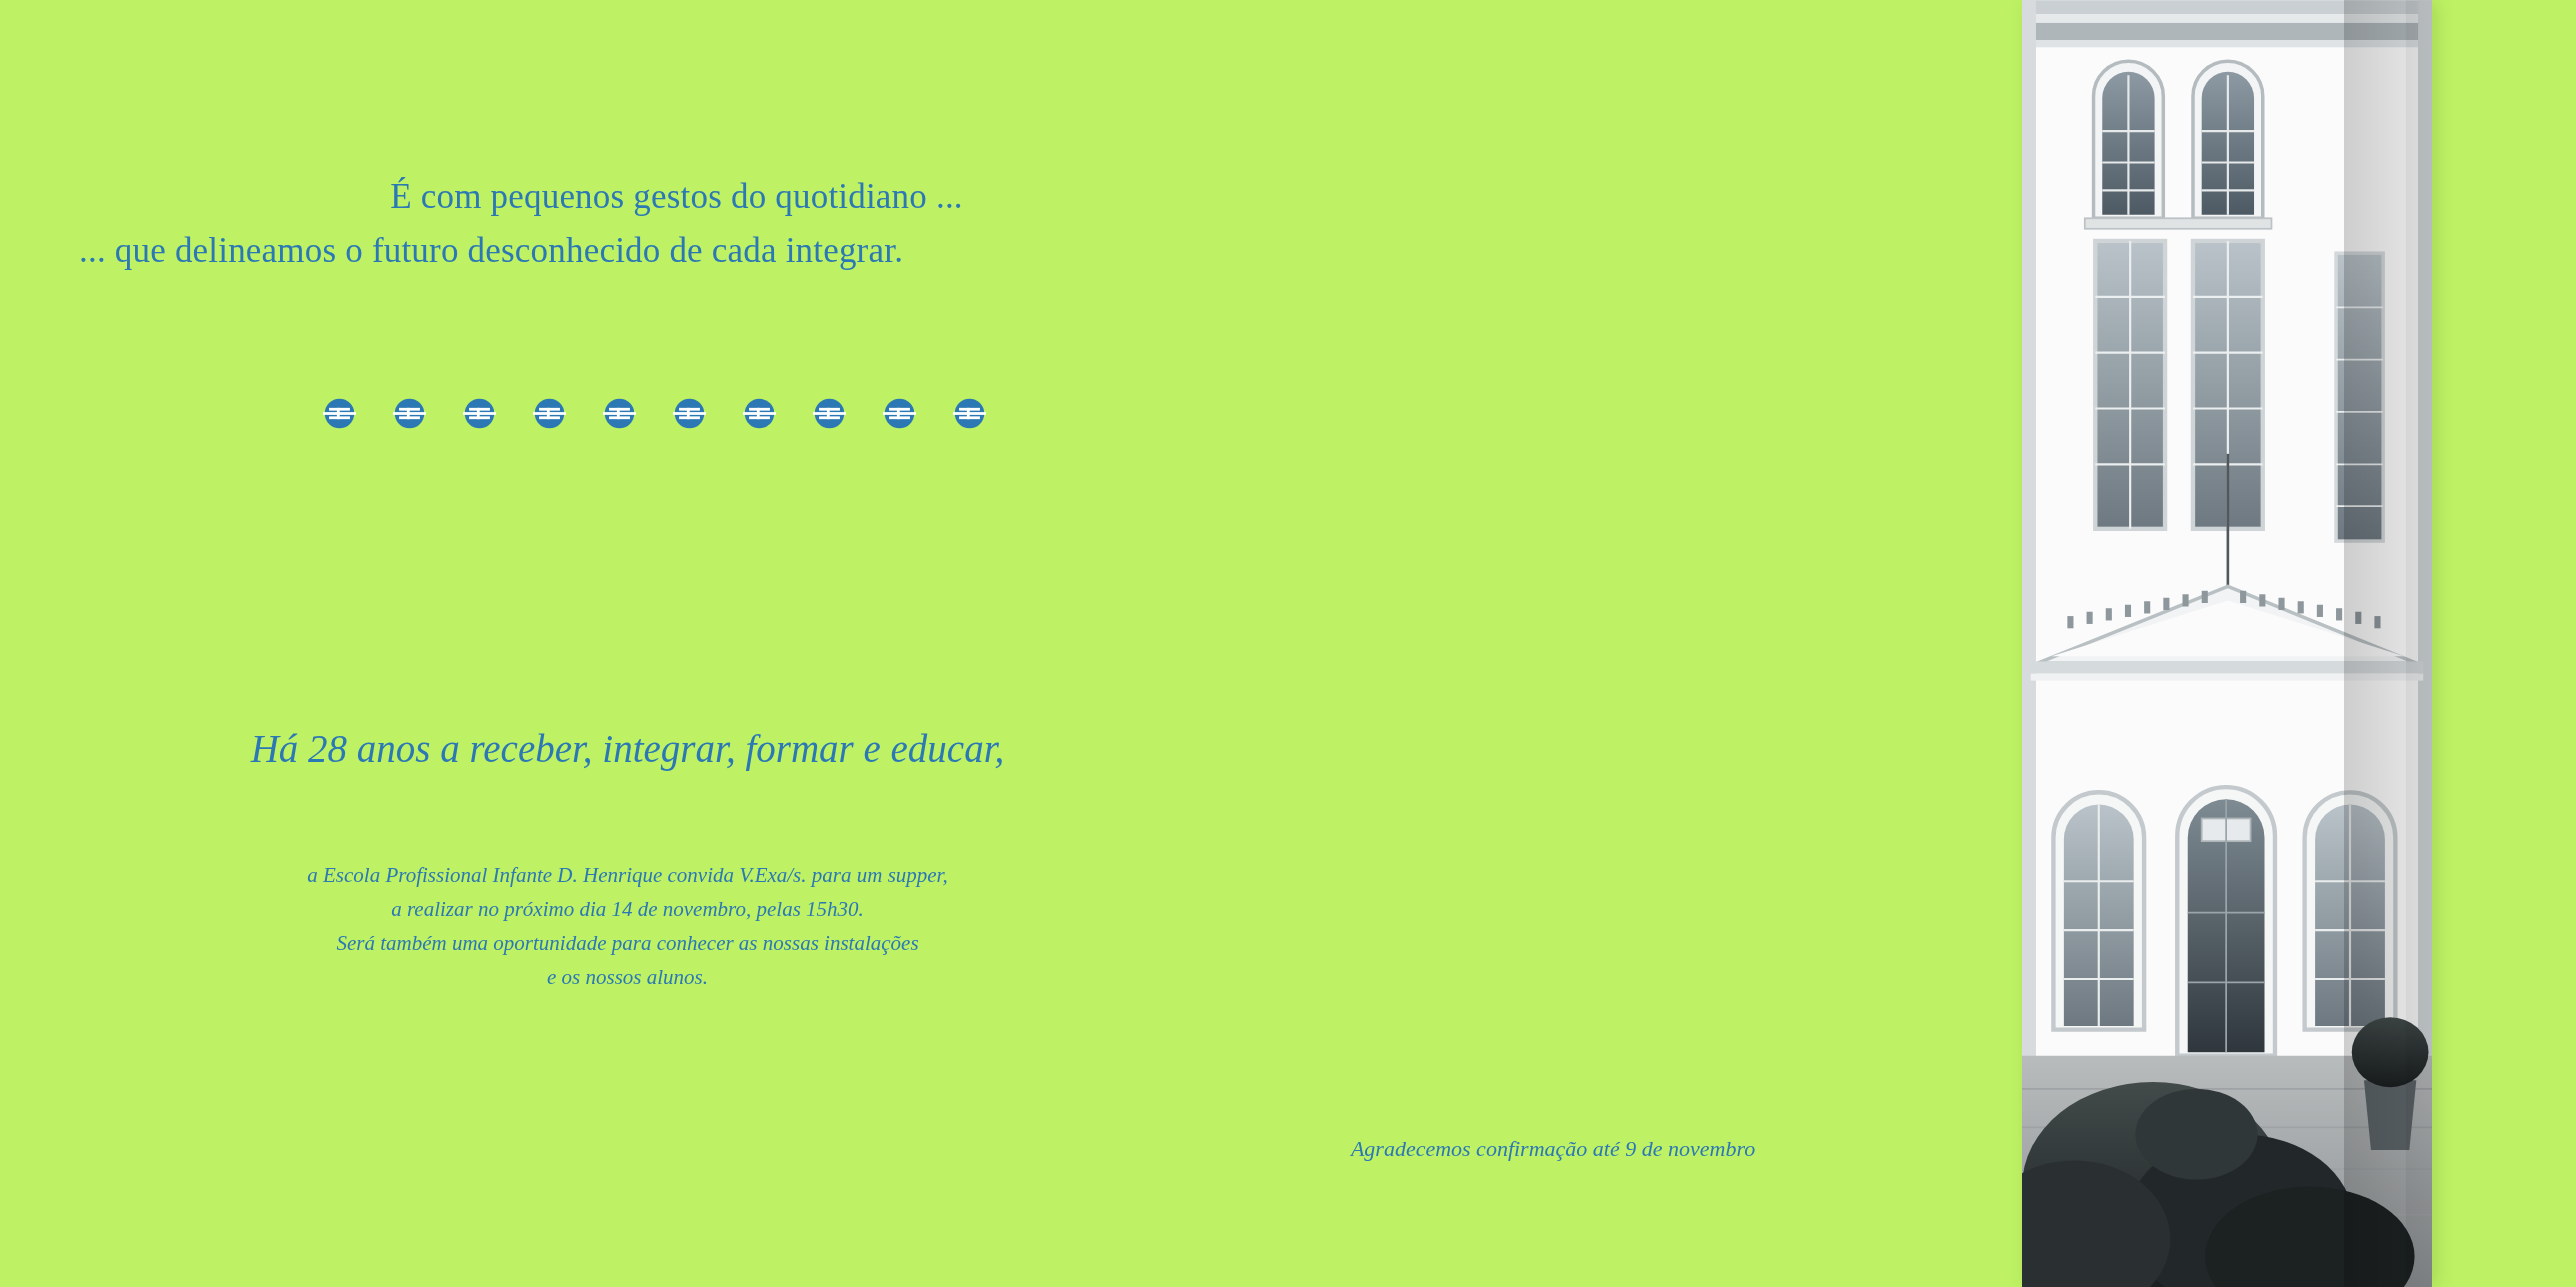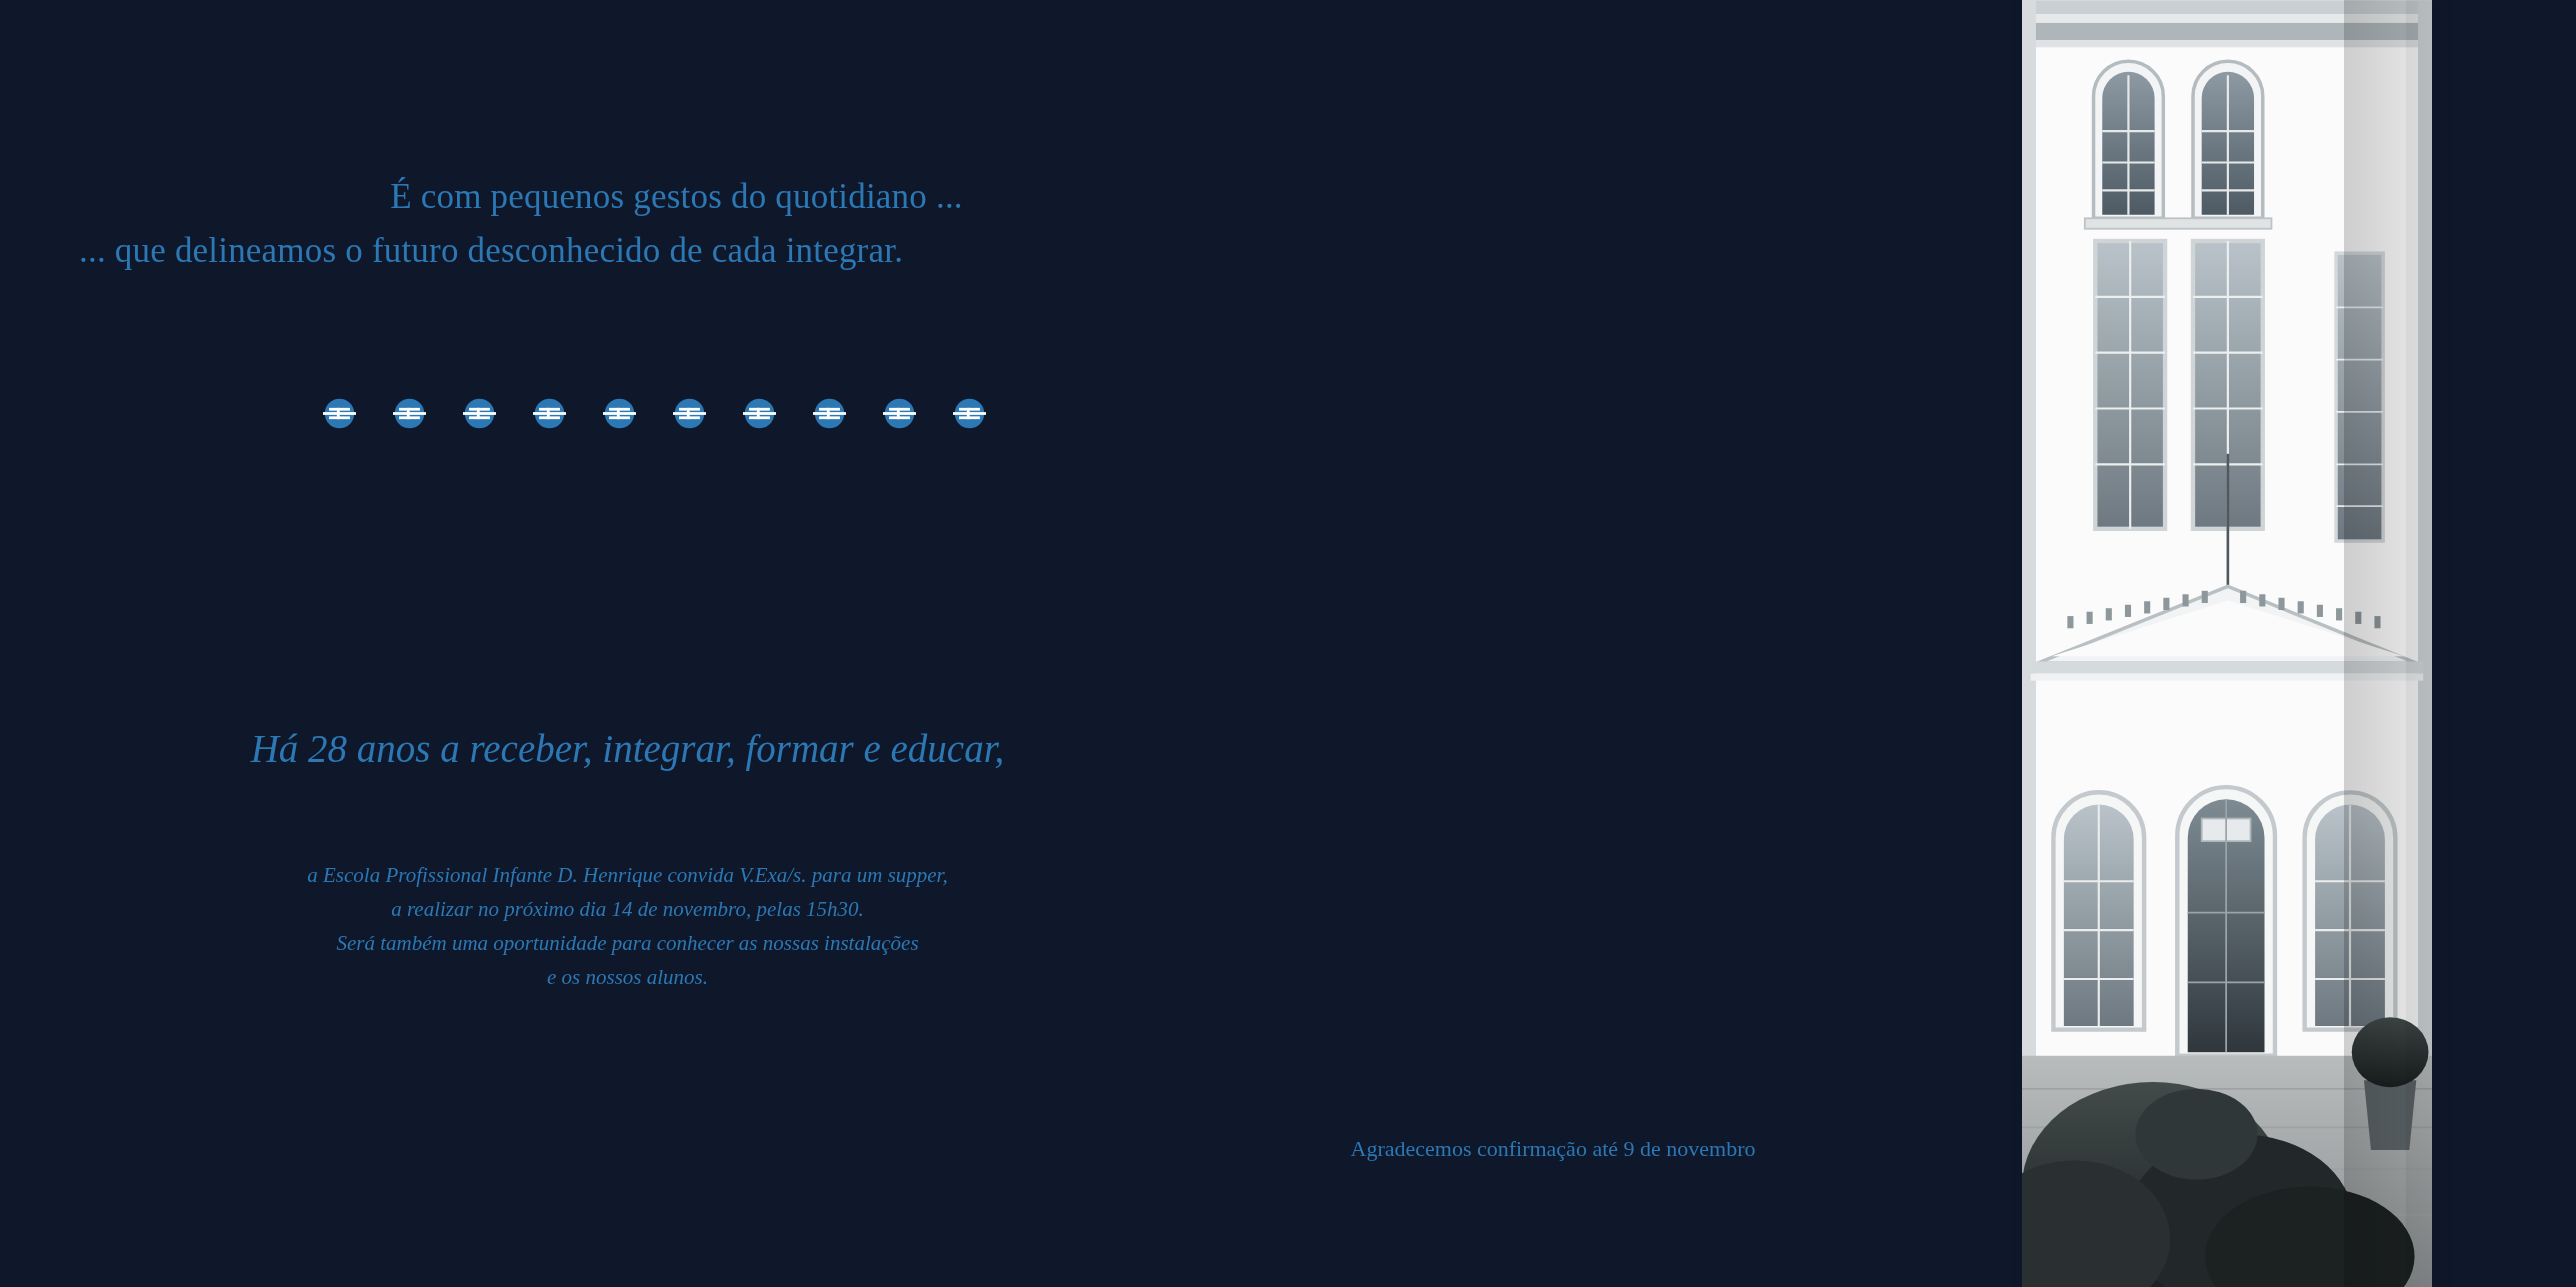--- a/index.html
+++ b/index.html
@@ -10,21 +10,21 @@
   body {
     width: 2576px;
     height: 1288px;
     overflow: hidden;
     font-family: "Liberation Serif", serif;
   }
   .page {
     position: relative;
     width: 2576px;
     height: 1288px;
-    background: #0f172a;
+    background: #bef264;
     overflow: hidden;
   }
 
   
   .text-panel {
     position: absolute;
     left: 0;
     top: 0;
     width: 2006px;
     height: 1288px;
@@ -96,20 +96,21 @@
 
   
   .rsvp {
     position: absolute;
     left: 1239px;
     top: 1134px;
     width: 628px;
     text-align: center;
     color: #2b78b5;
     font-family: "Liberation Serif", serif;
+    font-style: italic;
   }
   .rsvp .note {
     font-size: 22px;
     line-height: 1.4;
     display: block;
   }
   .rsvp .phone {
     font-size: 29px;
     line-height: 1.5;
     display: block;

